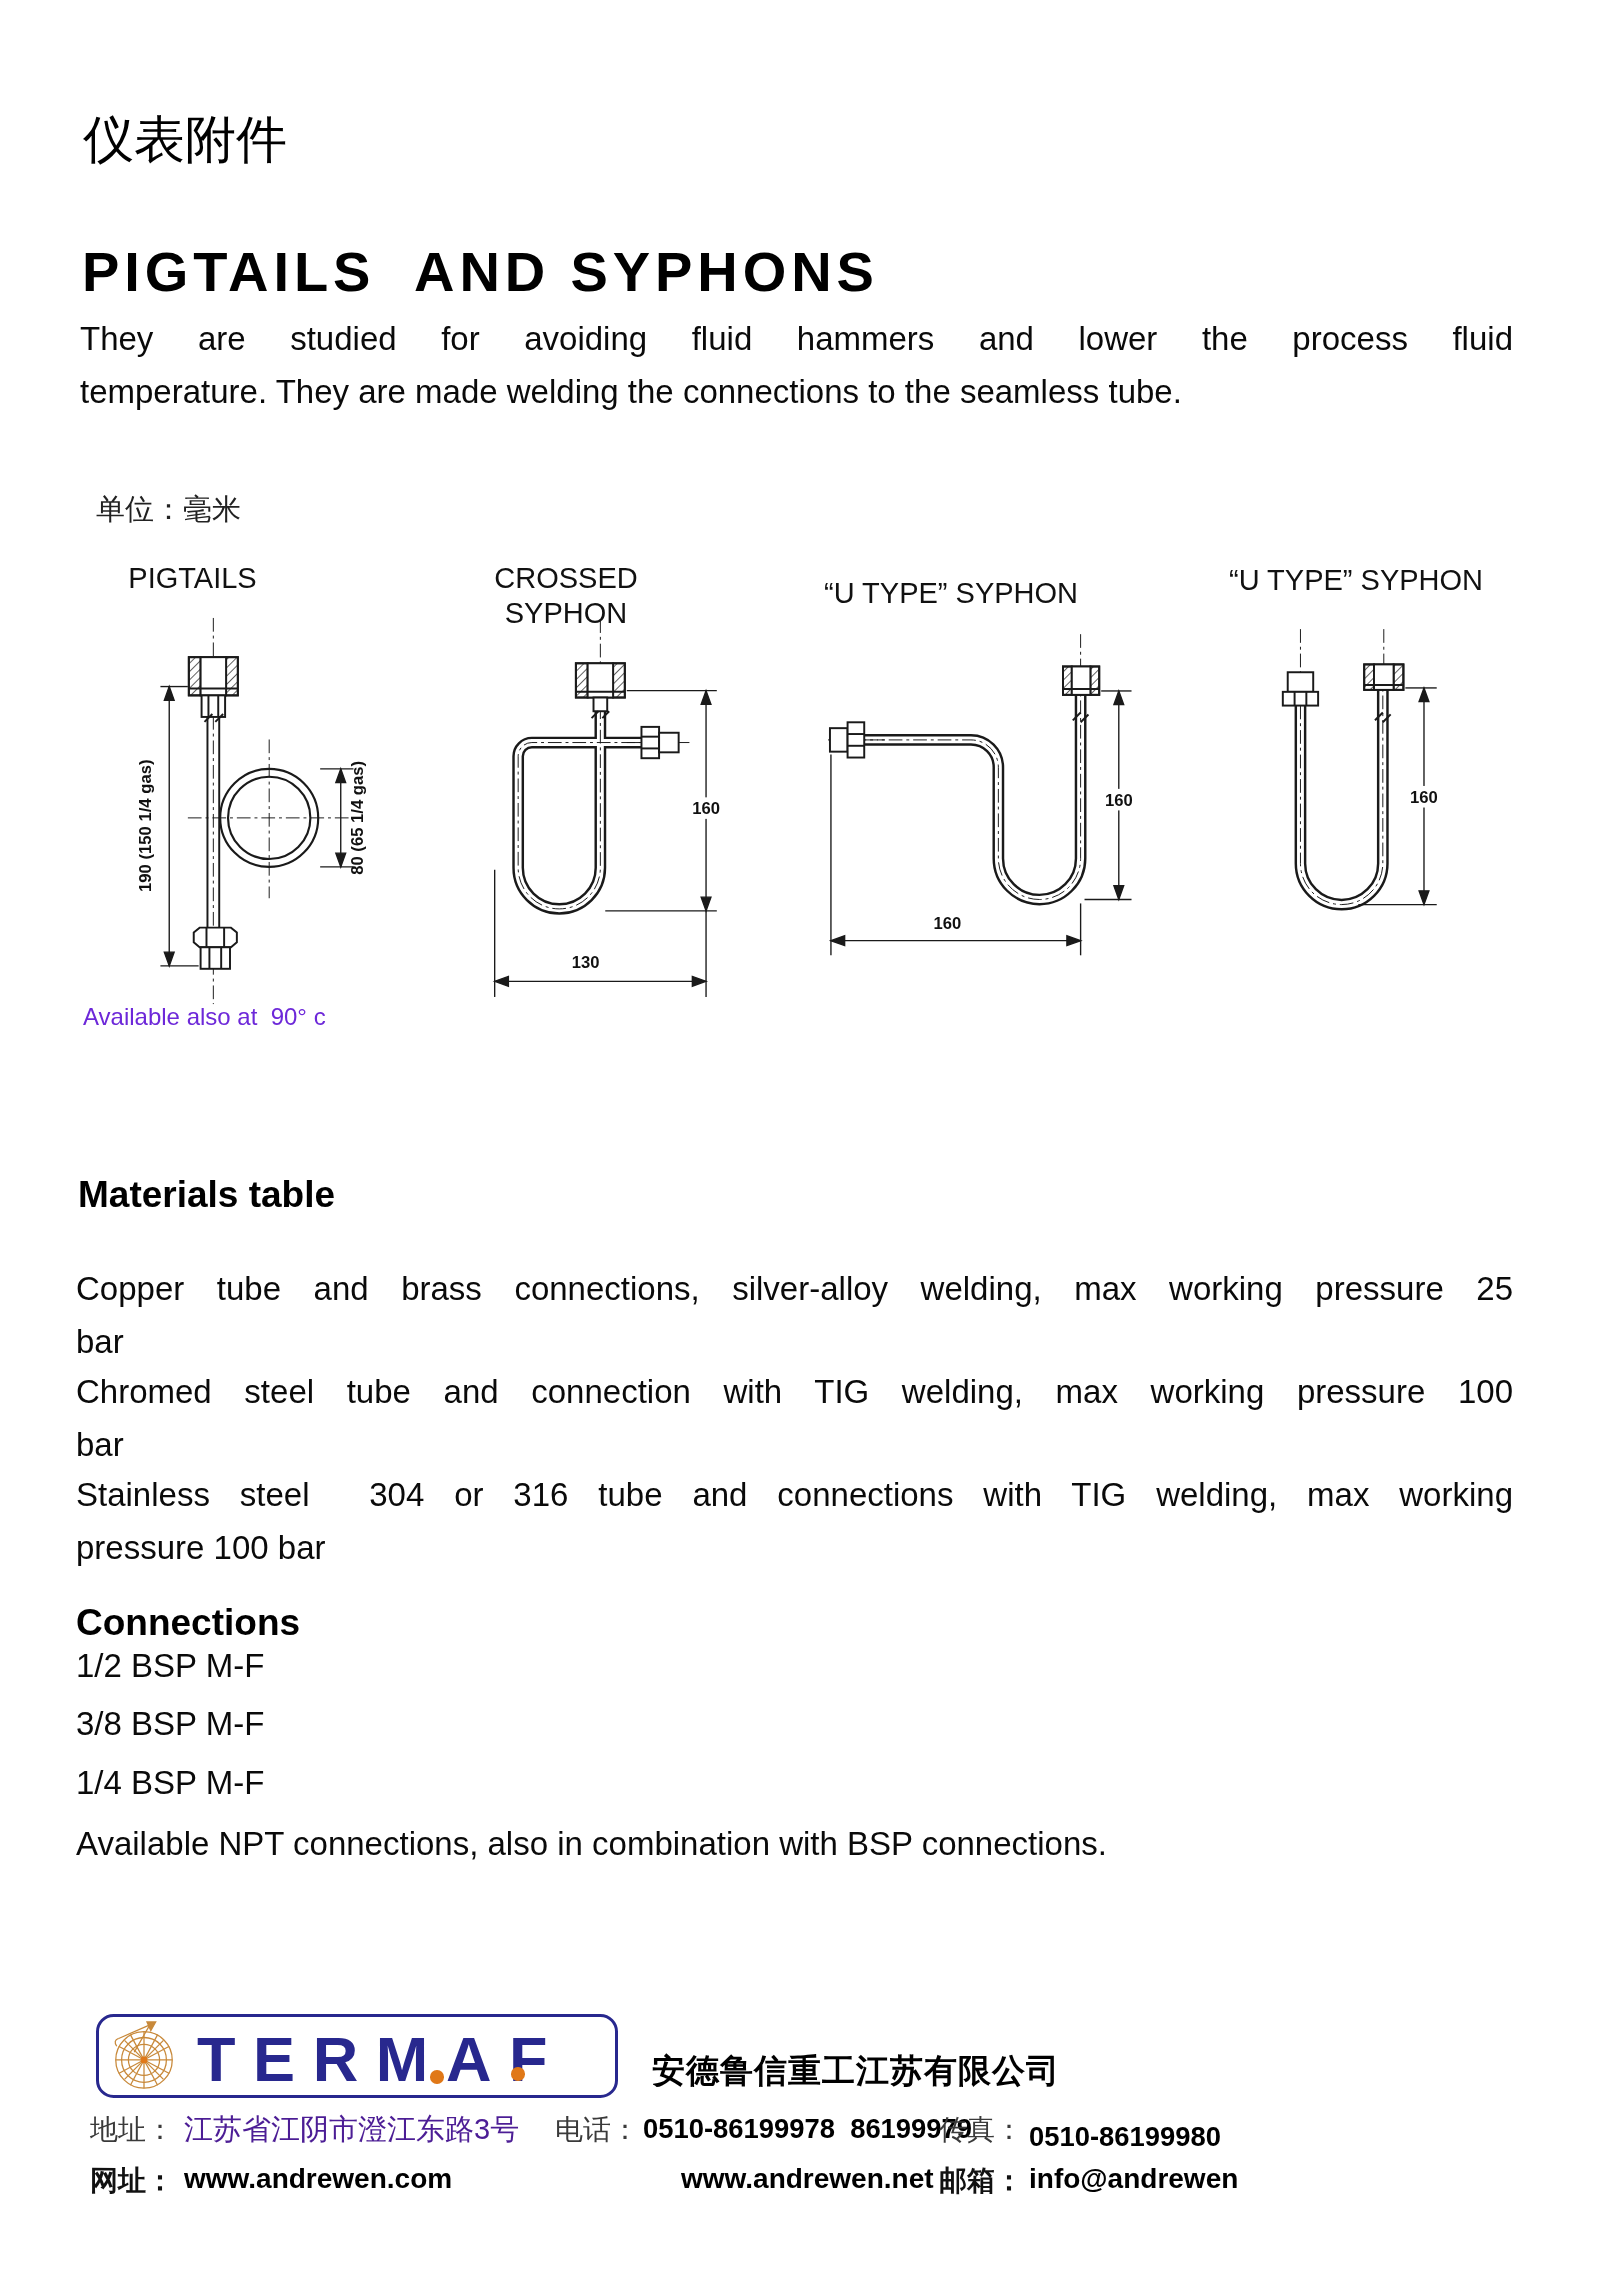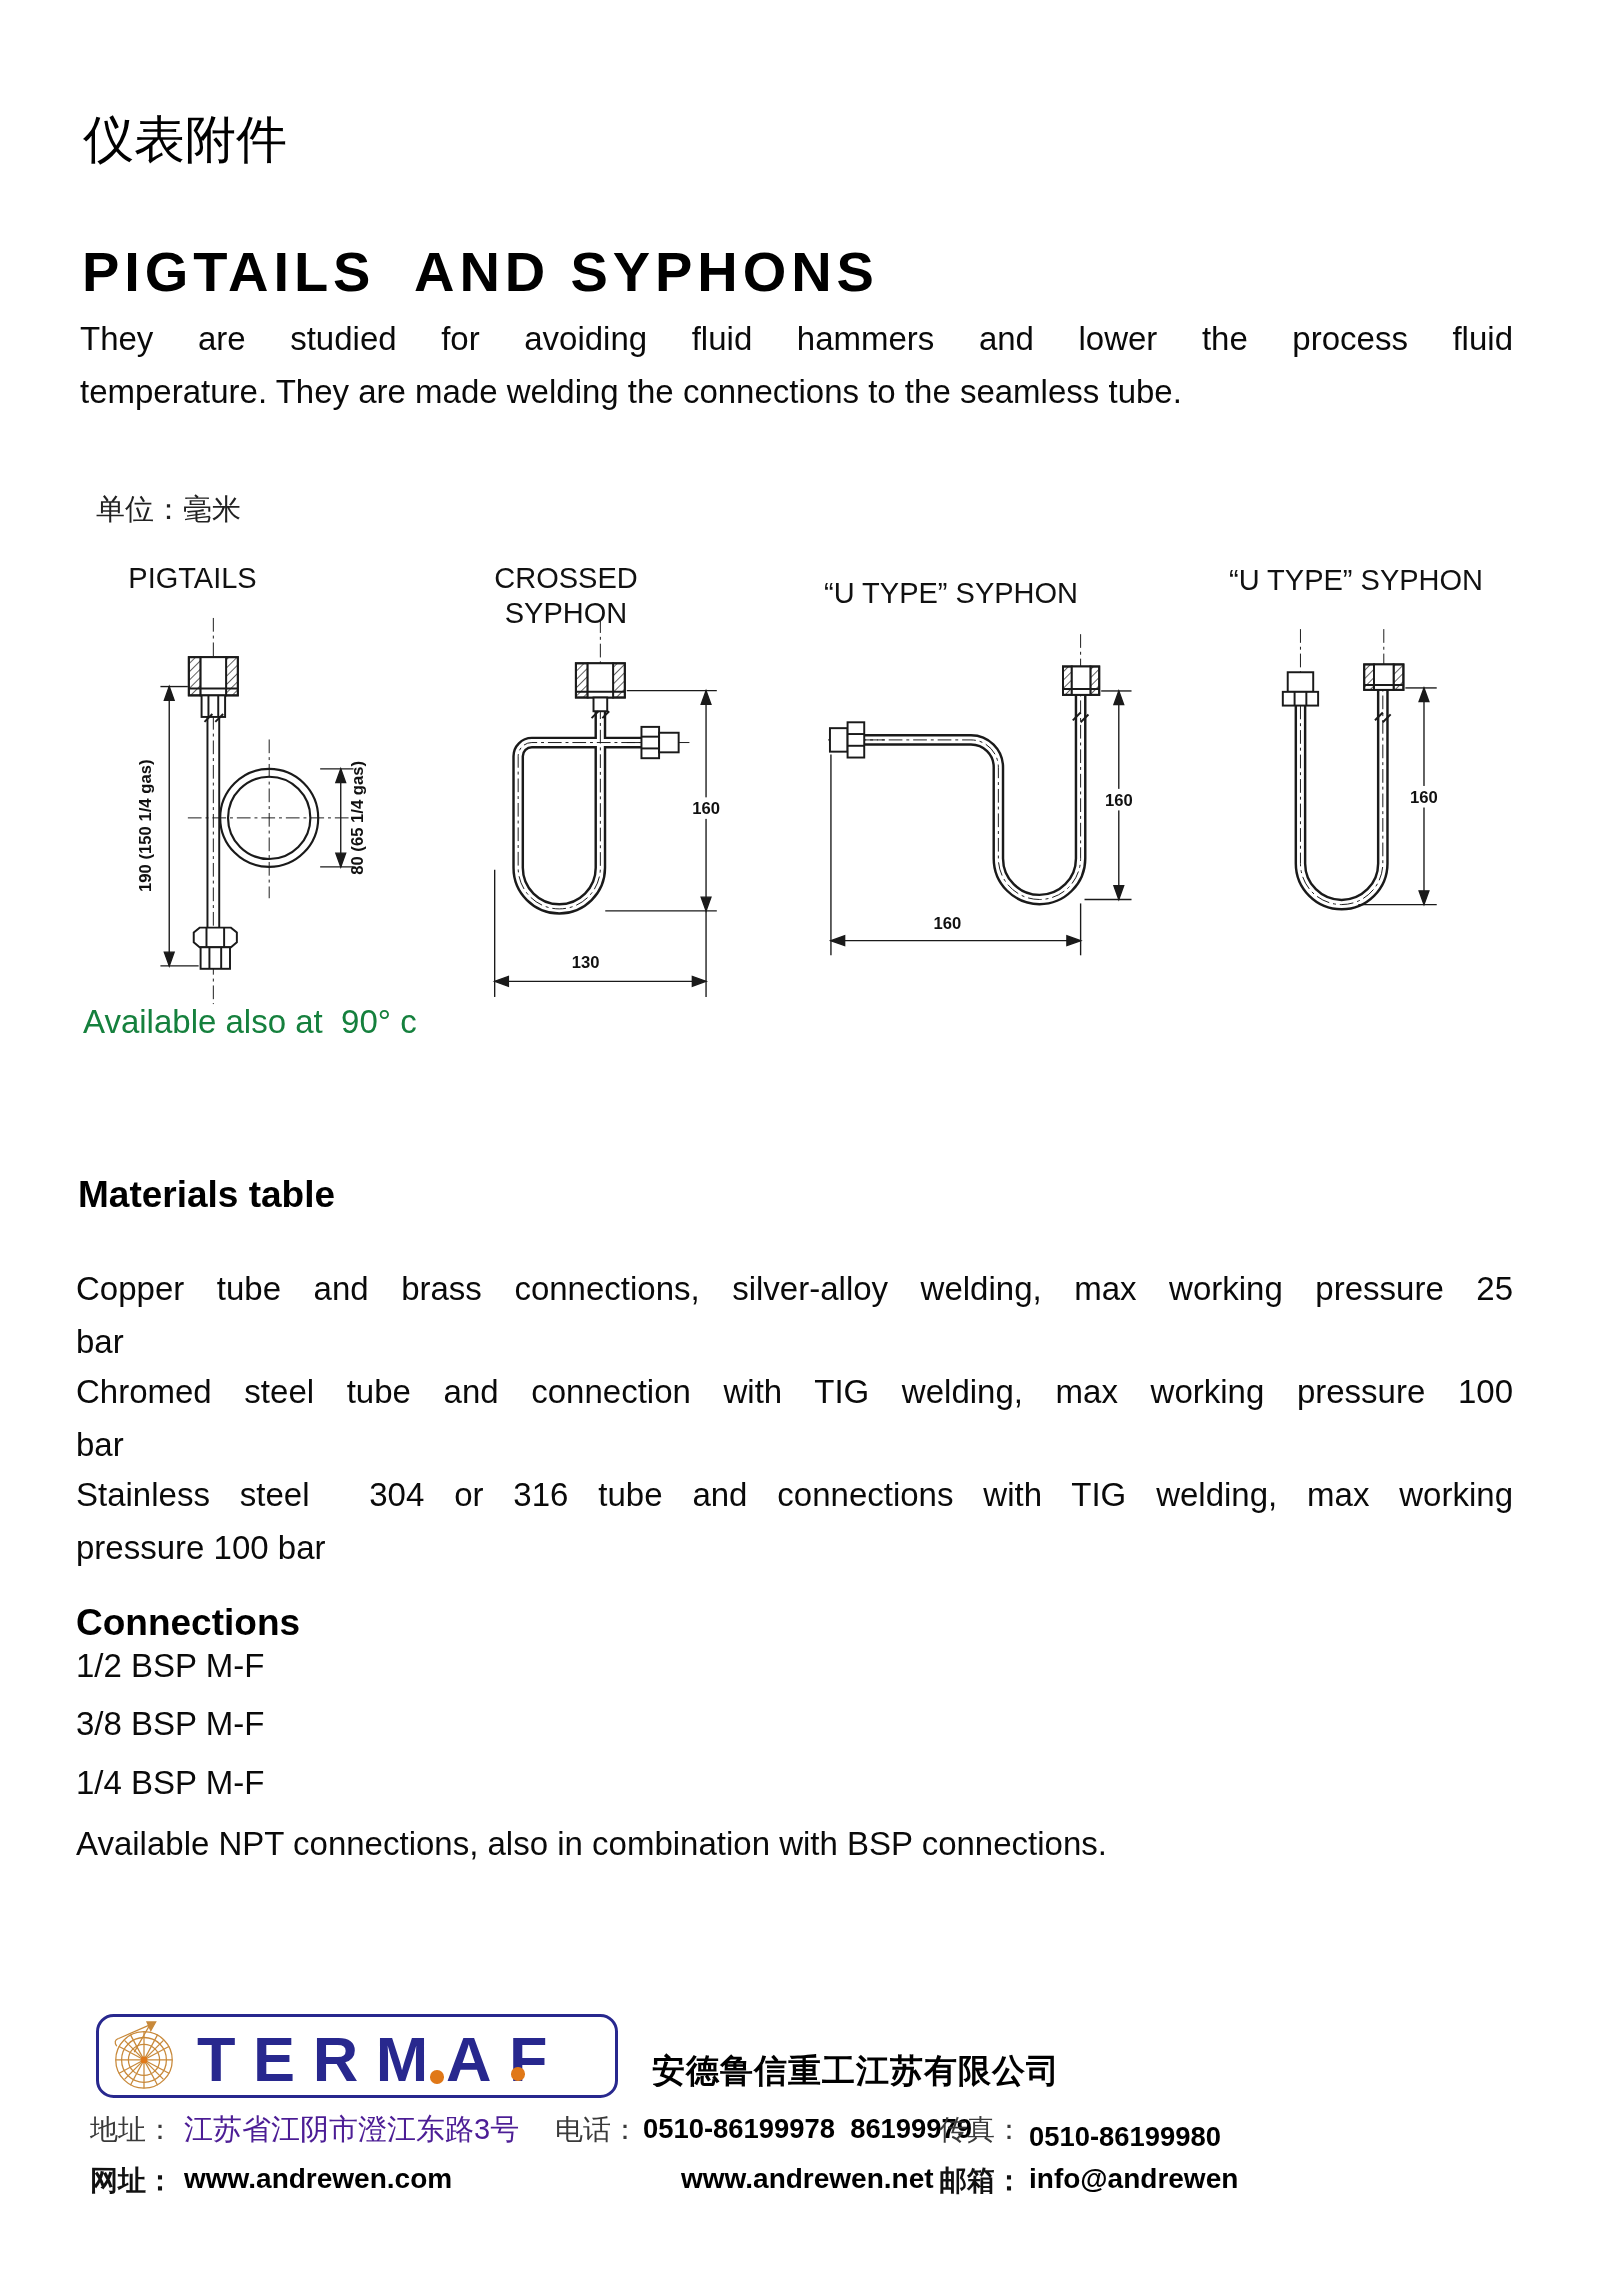--- a/index.html
+++ b/index.html
@@ -5,21 +5,21 @@
   html,body{margin:0;padding:0;}
   body{width:1621px;height:2270px;position:relative;background:#ffffff;
        font-family:"Liberation Sans",sans-serif;color:#111;}
   .abs{position:absolute;}
   .cn-title{font-family:"Liberation Serif","DejaVu Serif",serif;font-size:51px;color:#000;}
   .h1{font-size:56px;font-weight:bold;letter-spacing:4.9px;color:#000;}
   .body-txt{font-size:33px;line-height:53px;color:#0a0a0a;}
   .justline{text-align:justify;text-align-last:justify;}
   .units{font-size:29px;color:#222;}
   .diag-label{font-size:29px;color:#111;text-align:center;line-height:35px;}
-  .note-90{font-size:33px;color:#15803d;}
+  .note-90{font-size:24px;color:#6d28d9;}
   .h2{font-size:37px;font-weight:bold;color:#000;}
   .bsp{font-size:33px;color:#0a0a0a;}
   .logo-box{border:3.9px solid #28288e;border-radius:17.6px;background:#fff;}
   .logo-text{font-size:63px;font-weight:bold;color:#28288e;letter-spacing:17.6px;}
   .orange-dot{width:13.7px;height:13.7px;border-radius:50%;background:#e07818;}
   .company{font-size:33px;font-weight:bold;letter-spacing:1px;color:#000;}
   .f-label{font-size:28px;color:#3a3a3a;}
   .f-cn{font-size:29px;color:#4c1d95;}
   .f-num{font-size:27.4px;font-weight:bold;color:#000;}
   .f-label2{font-size:28px;font-weight:bold;color:#111;}

